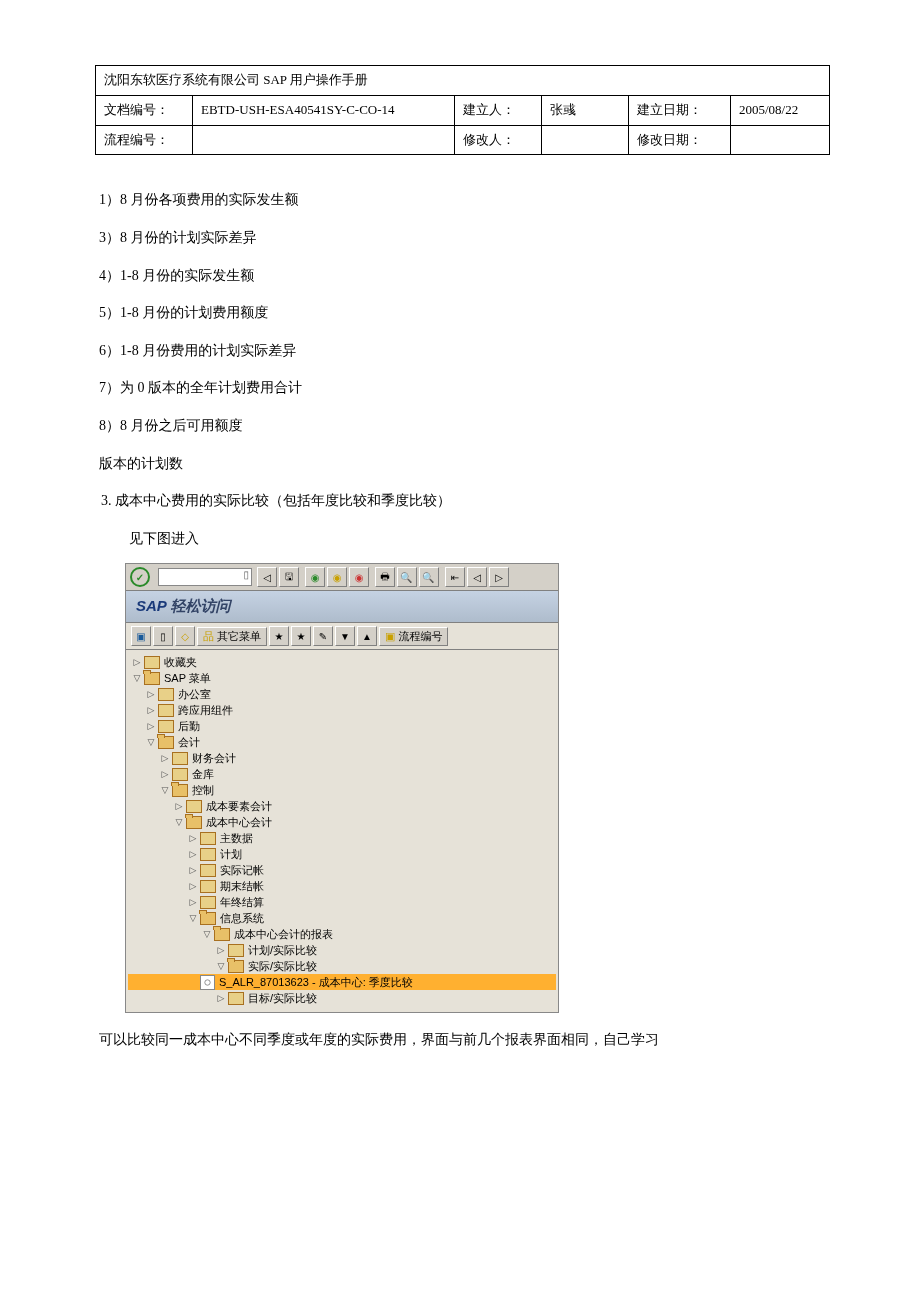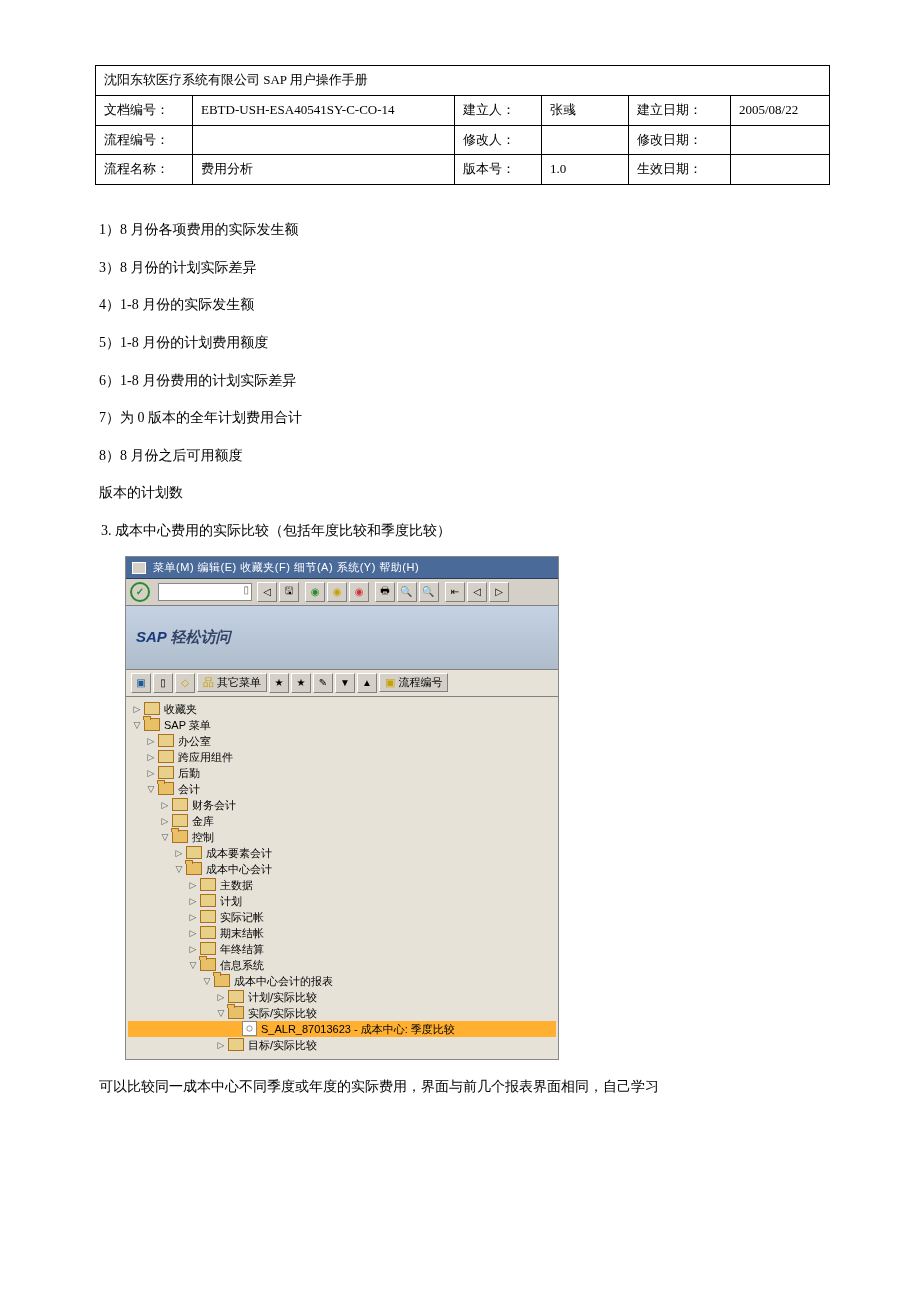--- a/index.html
+++ b/index.html
@@ -111,21 +111,21 @@
     }
     .sap-tbicon.yellow{color:#c9a000;}
     .sap-tbicon.green{color:#2a8a2a;}
     .sap-tbicon.red{color:#c33;}
     .sap-tbicon.blue{color:#1a5a9a;}
     .tbsep{width:4px;}
     .sap-title {
       background: #b8c5d6;
       background: linear-gradient(#c5d2e3,#aebccc);
       color: #2a4a8a;
-      padding: 22px 10px;
+      padding: 6px 10px;
       font-weight: bold;
       font-style: italic;
       font-size: 15px;
       font-family: Arial, sans-serif;
       border-bottom:1px solid #808080;
     }
     .sap-toolbar2 {
       background: #e6e2d8;
       border-bottom: 1px solid #808080;
       padding: 2px 4px;
@@ -188,21 +188,21 @@
       background:#ffb030;
     }
     .tree-row.highlight .label{background:transparent;}
     .ti0{padding-left:4px}
     .ti1{padding-left:18px}
     .ti2{padding-left:32px}
     .ti3{padding-left:46px}
     .ti4{padding-left:60px}
     .ti5{padding-left:74px}
     .ti6{padding-left:88px}
-    .ti7{padding-left:102px}
+    .ti7{padding-left:60px}
   </style>
 </head>
 <body>
 
 <div class="page">
   <table class="info-table">
     <tbody>
         <tr class="title-row">
       <td colspan="6">沈阳东软医疗系统有限公司 SAP 用户操作手册</td>
     </tr>
@@ -215,48 +215,37 @@
       <td>2005/08/22</td>
     </tr>
     <tr>
       <td>流程编号：</td>
       <td></td>
       <td>修改人：</td>
       <td></td>
       <td>修改日期：</td>
       <td></td>
     </tr>
-    <tr>
-      <td>流程名称：</td>
-      <td>费用分析</td>
-      <td>版本号：</td>
-      <td>1.0</td>
-      <td>生效日期：</td>
-      <td></td>
-    </tr>
   </tbody>
     </table>
 
   <div class="body-text">
     <p>1）8 月份各项费用的实际发生额</p>
     <p>3）8 月份的计划实际差异</p>
     <p>4）1-8 月份的实际发生额</p>
     <p>5）1-8 月份的计划费用额度</p>
     <p>6）1-8 月份费用的计划实际差异</p>
     <p>7）为 0 版本的全年计划费用合计</p>
     <p>8）8 月份之后可用额度</p>
     <p>版本的计划数</p>
     <p class="indent2">3.   成本中心费用的实际比较（包括年度比较和季度比较）</p>
+    <p class="indent">见下图进入</p>
   </div>
 
   <div class="sap-screenshot">
-    <div class="sap-menubar">
-      <span class="corner-icon"></span>
-      <span>菜单(M)   编辑(E)   收藏夹(F)   细节(A)   系统(Y)   帮助(H)</span>
-    </div>
     <div class="sap-toolbar1">
       <div class="sap-ok-icon">✓</div>
       <div class="tx-input"></div>
       <div class="sap-tbicon">◁</div>
       <div class="sap-tbicon">🖫</div>
       <div class="tbsep"></div>
       <div class="sap-tbicon green">◉</div>
       <div class="sap-tbicon yellow">◉</div>
       <div class="sap-tbicon red">◉</div>
       <div class="tbsep"></div>

